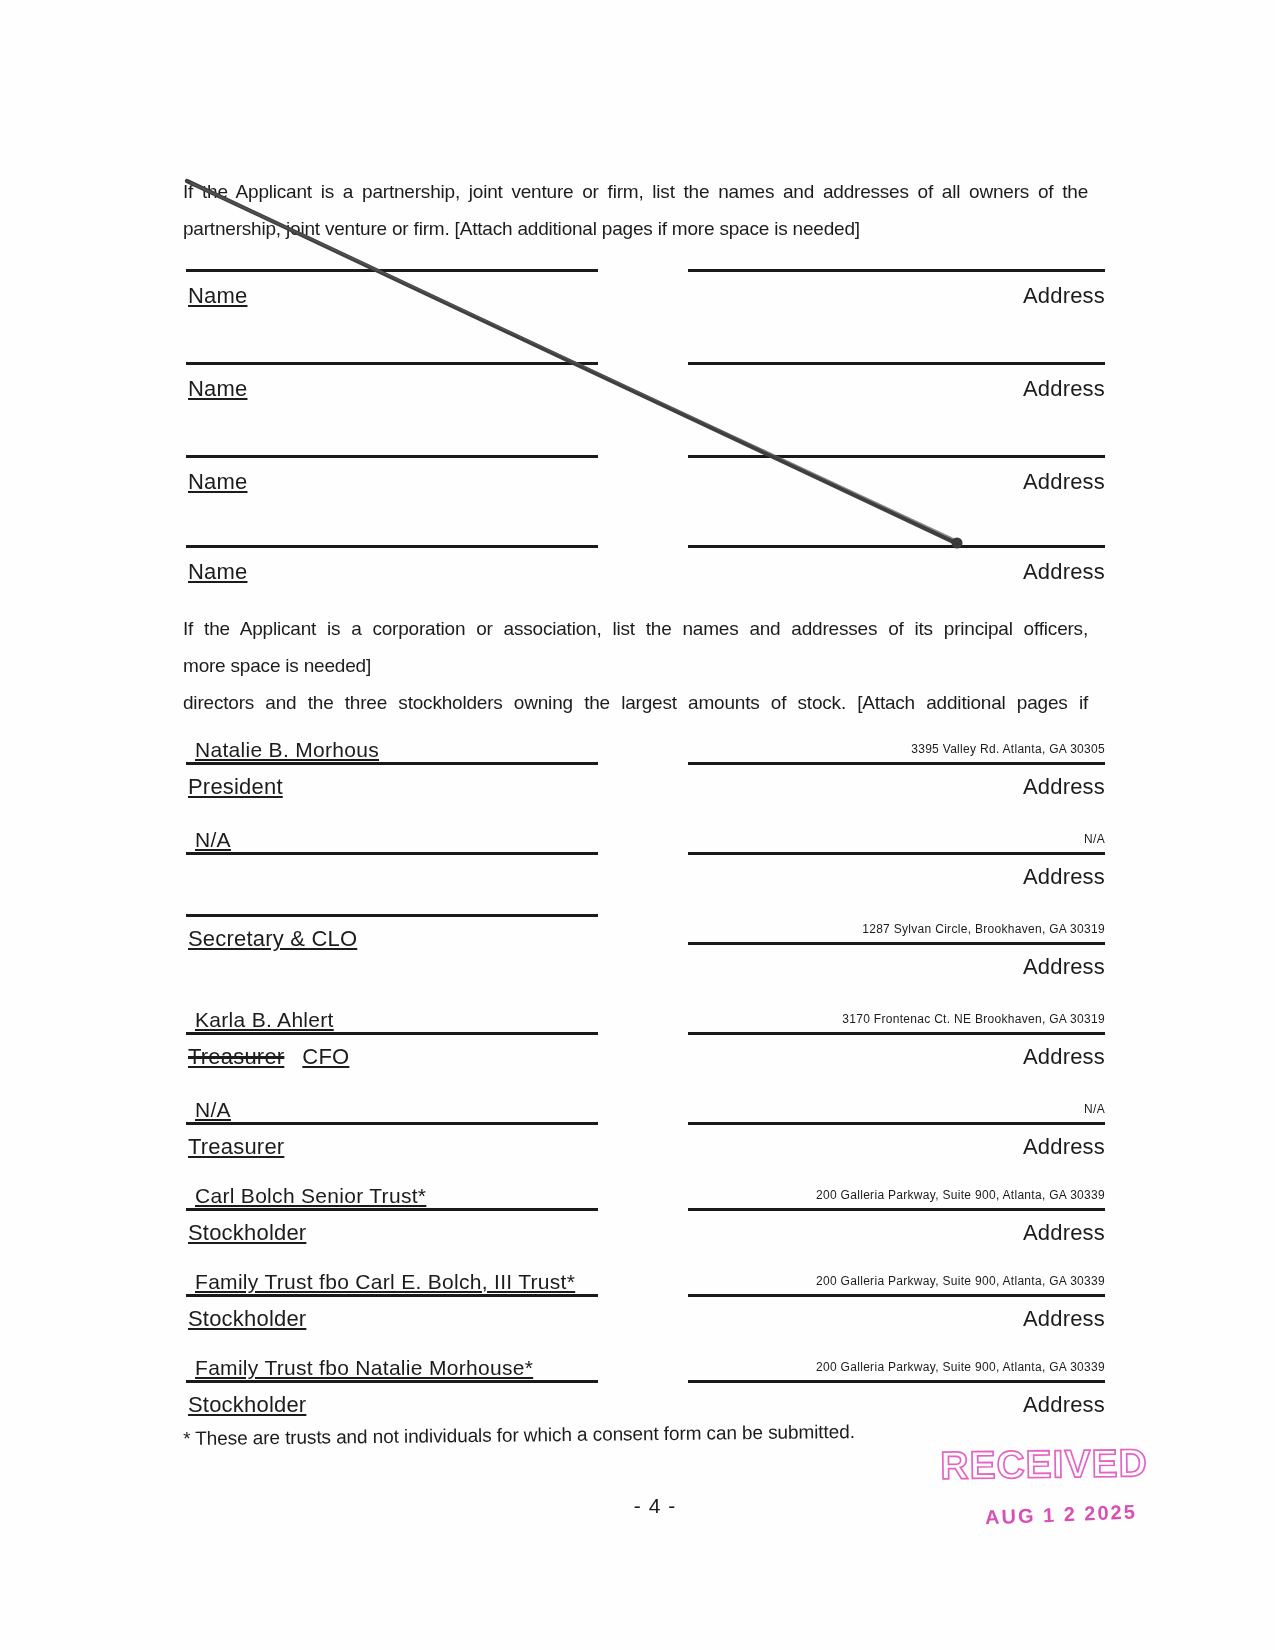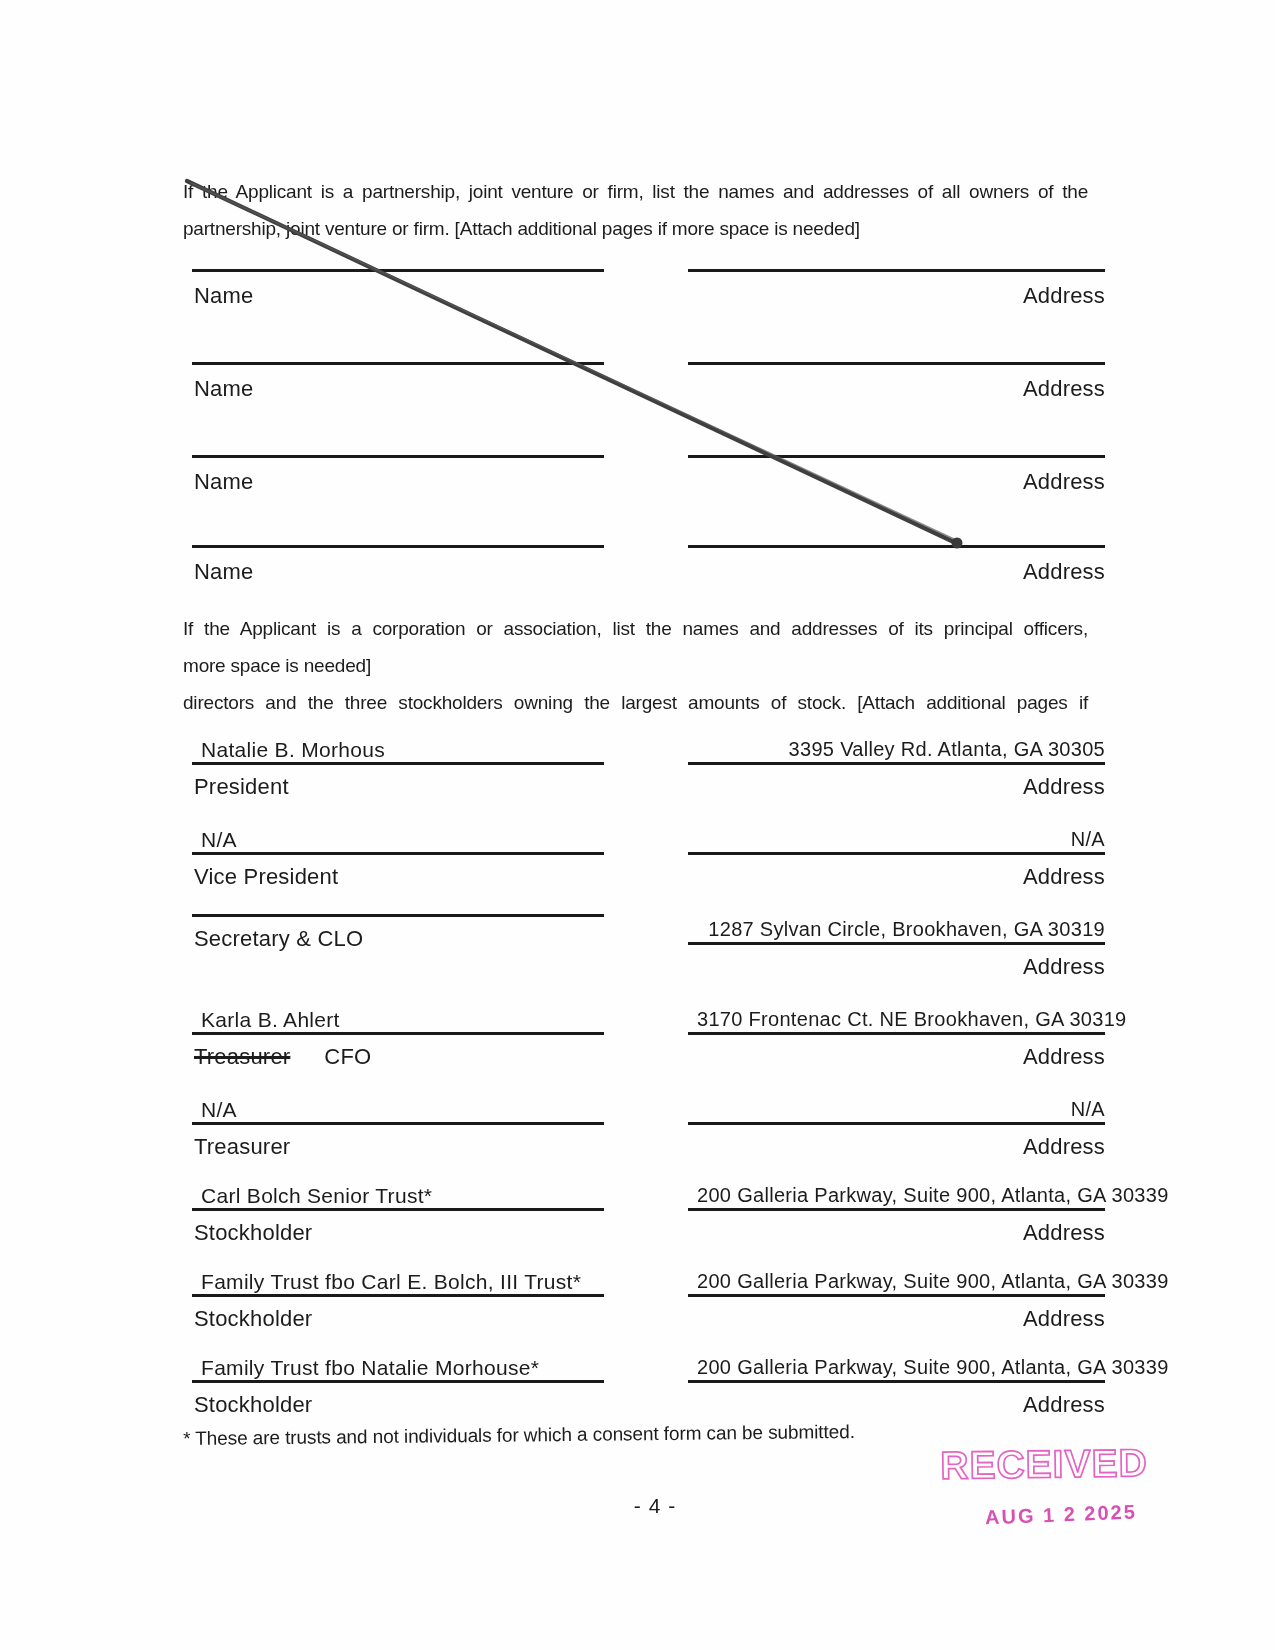--- a/index.html
+++ b/index.html
@@ -5,29 +5,29 @@
   html,body{margin:0;padding:0;background:#ffffff;}
   .page{
     position:relative;width:1275px;height:1650px;background:#fffefe;
     font-family:"Liberation Sans",sans-serif;color:#1c1c1c;overflow:hidden;
   }
   .para{position:absolute;left:183px;width:905px;font-size:19px;letter-spacing:-0.2px;line-height:37px;}
   .para .ln{white-space:nowrap;}
   .para .ln.j{text-align:justify;text-align-last:justify;}
   .row-abs{position:absolute;left:0;top:0;width:1275px;}
   .col{position:absolute;top:0;}
-  .col.l{left:192px;width:412px;}
+  .col.l{left:186px;width:412px;text-decoration:underline;}
   .col.r{left:688px;width:417px;text-align:right;}
   .rule{border-top:3px solid #1a1a1a;height:0;}
   .flabel{font-size:22px;margin-top:11px;padding-left:2px;letter-spacing:0.2px;}
   .entry .val{font-size:21px;height:28px;line-height:31px;white-space:nowrap;padding-left:9px;letter-spacing:0.3px;}
-  .entry .col.r .val{font-size:20px;}
+  .entry .col.r .val{font-size:12px;}
   .entry .flabel{margin-top:9px;}
   .struck{text-decoration:line-through;text-decoration-thickness:2.5px;}
-  .title-after-struck{margin-left:34px;}
+  .title-after-struck{margin-left:18px;}
   .footnote{position:absolute;left:183px;top:1428px;font-size:19px;letter-spacing:-0.1px;
     transform:rotate(-0.6deg);transform-origin:left top;}
   .page-num{position:absolute;left:600px;top:1494px;width:110px;text-align:center;font-size:21px;letter-spacing:1px;}
   .stamp{position:absolute;left:940px;top:1444px;transform:rotate(-0.8deg);transform-origin:left top;}
   .stamp-word{font-size:39px;font-weight:700;letter-spacing:1px;color:transparent;
     -webkit-text-stroke:1.7px #e464c4;font-family:"Liberation Sans",sans-serif;}
   .stamp-date{margin-top:17px;margin-left:44px;font-size:20px;font-weight:700;letter-spacing:2px;
     color:#d850b4;transform:rotate(-1.4deg);}
   .strike-svg{position:absolute;left:0;top:0;pointer-events:none;}
 </style>
@@ -98,21 +98,20 @@
       <div class="val">3395 Valley Rd. Atlanta, GA 30305</div>
       <div class="rule"></div>
       <div class="flabel">Address</div>
     </div>
   </div>
 
   <div class="row-abs entry" style="top:824px;">
     <div class="col l">
       <div class="val">N/A</div>
       <div class="rule"></div>
-      <div class="flabel">Vice President</div>
     </div>
     <div class="col r">
       <div class="val">N/A</div>
       <div class="rule"></div>
       <div class="flabel">Address</div>
     </div>
   </div>
 
   <div class="row-abs entry" style="top:914px;">
     <div class="col l">

